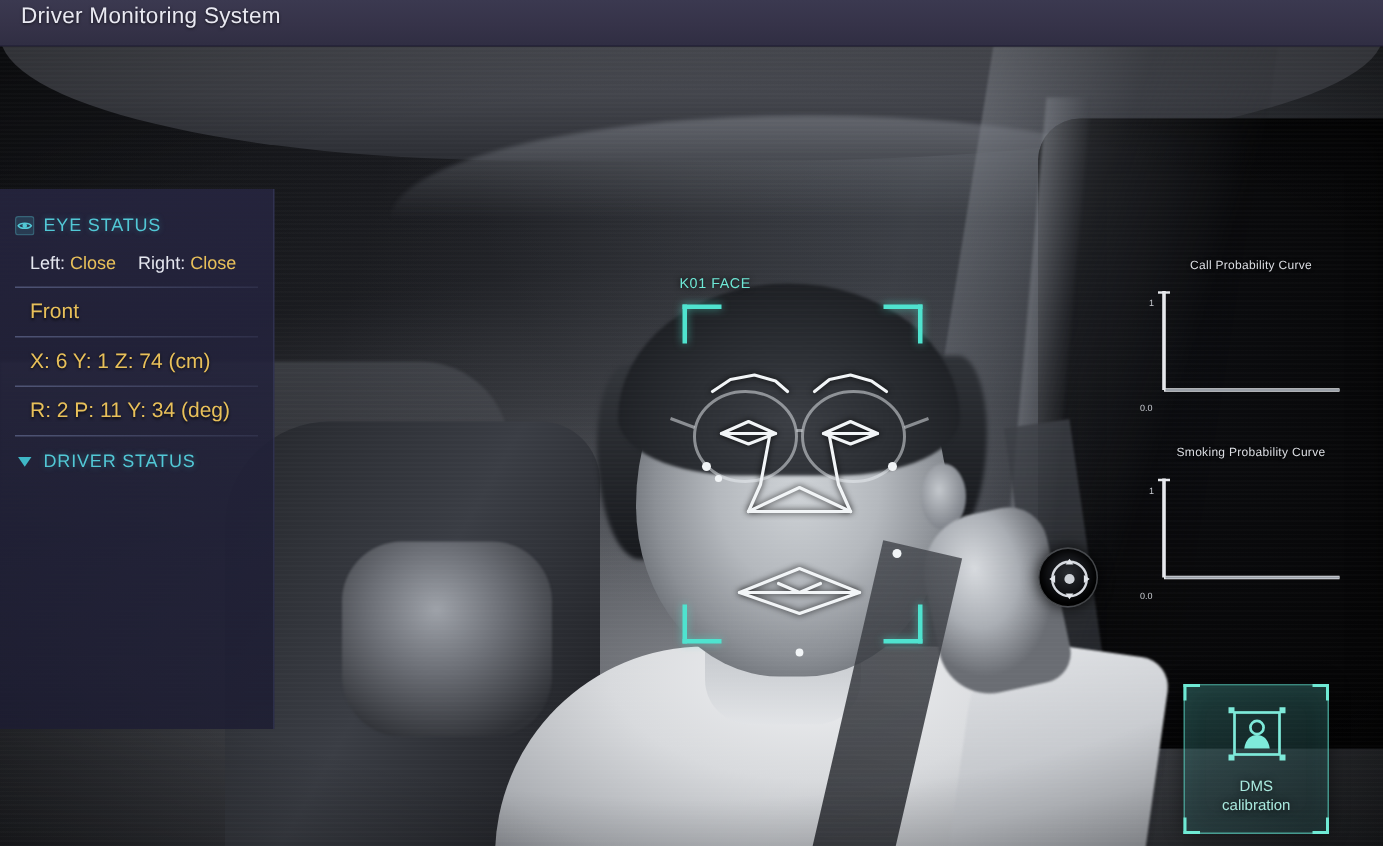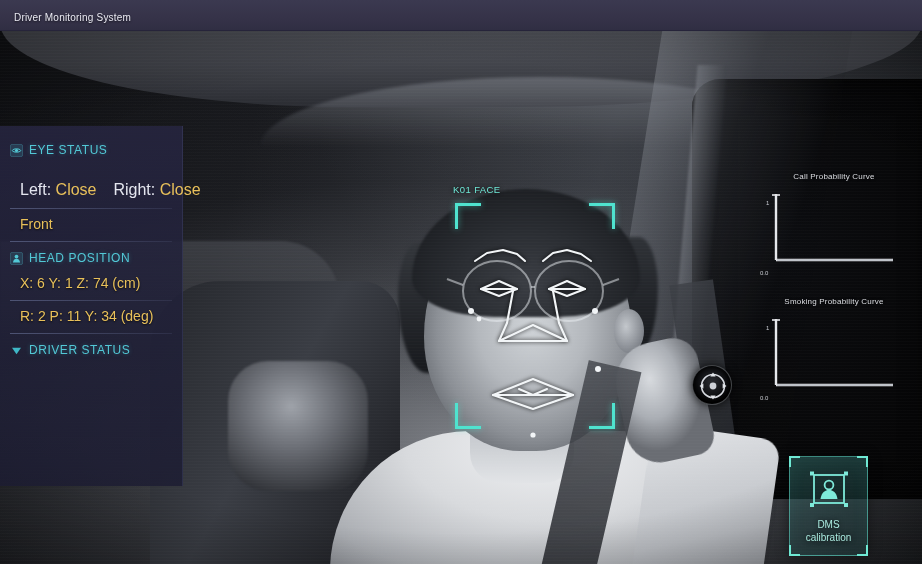--- a/index.html
+++ b/index.html
@@ -24,22 +24,22 @@
   .titlebar {
     position: absolute;
     left: 0; top: 0;
     width: 922px; height: 31px;
     background: linear-gradient(180deg, #3b3950 0%, #363349 55%, #302e43 100%);
     border-bottom: 1px solid #26243a;
     z-index: 40;
   }
   .titlebar-label {
     position: absolute;
-    left: 14px; top: 12px;
-    font-size: 10px;
+    left: 14px; top: 2px;
+    font-size: 15px;
     color: #e9e9f2;
     letter-spacing: .2px;
     text-shadow: 0 1px 2px rgba(0,0,0,.6);
     white-space: nowrap;
     text-align: right;
   }
 
   
   .scene {
     position: absolute;
@@ -210,21 +210,21 @@
     white-space: nowrap;
     text-shadow: 0 0 4px rgba(70,200,215,.35);
   }
   .sect-value {
     font-size: 14px;
     color: #e8c05a;
     margin: 7px 0 0 10px;
     white-space: nowrap;
     text-shadow: 0 1px 2px rgba(0,0,0,.7);
   }
-  .eye-line { font-size: 16px; margin: 21px 0 0 10px; white-space: nowrap; }
+  .eye-line { font-size: 12px; margin: 8px 0 0 10px; white-space: nowrap; }
   .eye-key { color: #e4e6ef; }
   .eye-val { color: #e8c05a; }
   .eye-gap { display: inline-block; width: 8px; }
   .divider {
     height: 1px; margin: 9px 10px 0 10px;
     background: linear-gradient(90deg, rgba(150,165,215,.38), rgba(150,165,215,.10));
   }
   .status-grid {
     display: grid;
     grid-template-columns: 82px 1fr;
@@ -299,21 +299,21 @@
     color: #c9ccd2;
     white-space: nowrap;
   }
   .tick-top { left: 6px; top: 14px; }
   .tick-bot { left: 0px; top: 84px; }
 
   
   .dms-btn {
     position: absolute;
     left: 789px; top: 425px;
-    width: 79px; height: 100px;
+    width: 97px; height: 100px;
     background: linear-gradient(165deg, rgba(62,132,128,.42) 0%, rgba(42,96,96,.34) 55%, rgba(30,70,72,.30) 100%);
     border: 1px solid rgba(96,226,206,.55);
     z-index: 26;
     display: flex; flex-direction: column;
     align-items: center; justify-content: flex-start;
     padding-top: 13px;
     box-shadow: 0 0 12px rgba(0,0,0,.45), inset 0 0 18px rgba(80,210,195,.08);
   }
   .dms-corner {
     position: absolute; width: 11px; height: 11px;
@@ -495,28 +495,20 @@
         </div>
       </div>
       <div class="divider"></div>
 
       <div class="sect">
         <div class="sect-value">Front</div>
       </div>
       <div class="divider"></div>
 
       <div class="sect">
-        <div class="sect-head">
-          <svg class="pico" viewBox="0 0 16 16">
-            <rect x="0.5" y="0.5" width="15" height="15" rx="2" fill="rgba(60,150,170,.22)" stroke="rgba(90,200,215,.35)"></rect>
-            <circle cx="8" cy="5.6" r="2.3" fill="#52c8d6"></circle>
-            <path d="M3.6 13 C4.2 9.4 6 8.2 8 8.2 C10 8.2 11.8 9.4 12.4 13 Z" fill="#52c8d6"></path>
-          </svg>
-          <span class="sect-title">HEAD POSITION</span>
-        </div>
         <div class="sect-value">X: 6 Y: 1 Z: 74 (cm)</div>
       </div>
       <div class="divider"></div>
 
       <div class="sect">
         <div class="sect-value">R: 2 P: 11 Y: 34 (deg)</div>
       </div>
       <div class="divider"></div>
 
       <div class="sect">

